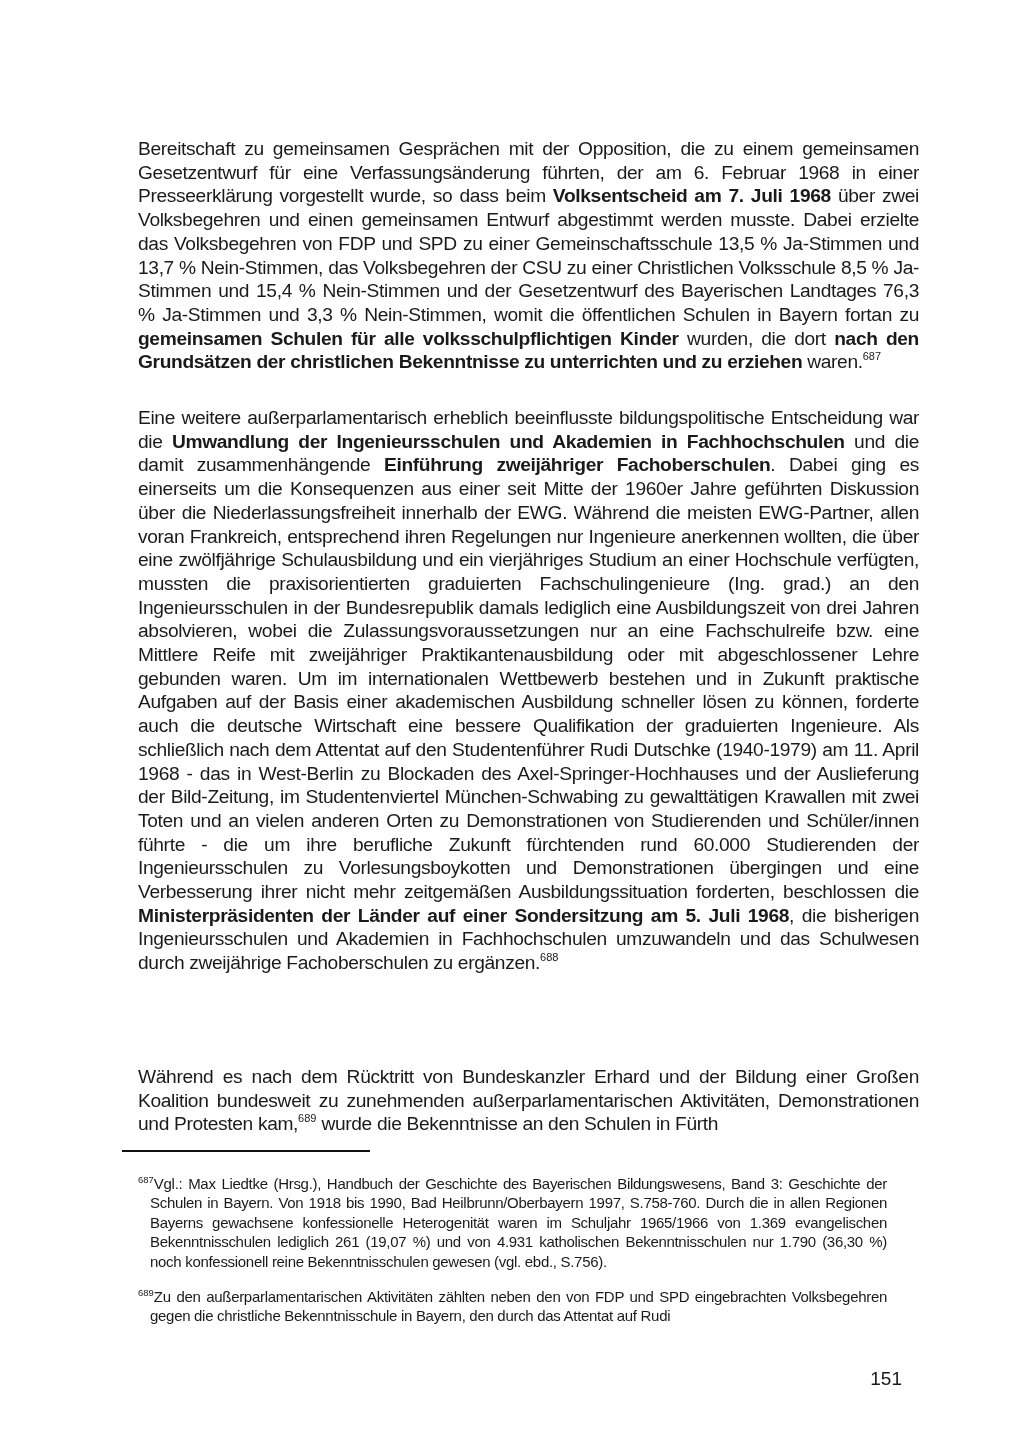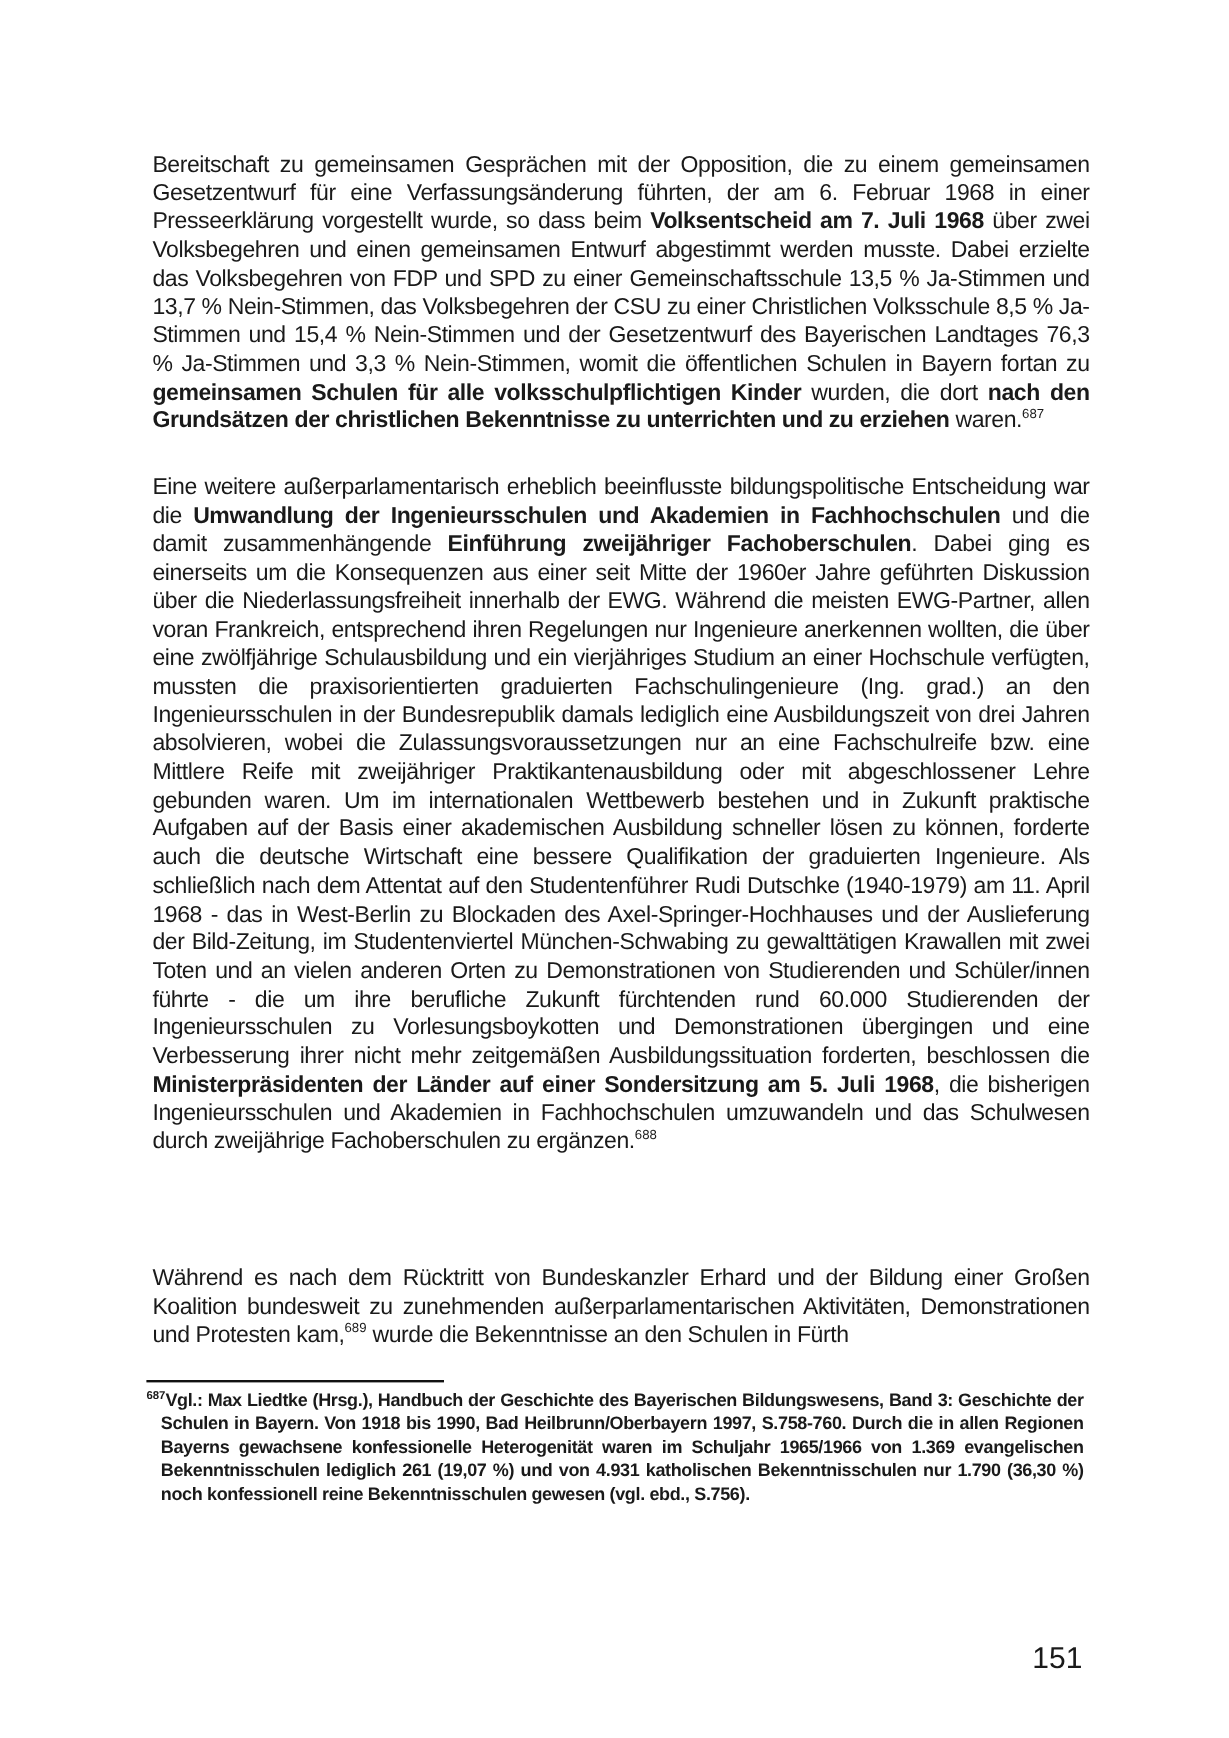--- a/index.html
+++ b/index.html
@@ -3,48 +3,49 @@
 <meta charset="utf-8">
 <style>
   html, body { margin: 0; padding: 0; background: #ffffff; }
   body { width: 1024px; height: 1448px; position: relative; overflow: hidden; color: #1a1a1a; }
   .page { position: absolute; left: 0; top: 0; width: 1024px; height: 1448px; background: #fff; }
   .body-text {
     position: absolute; left: 122px; width: 781px;
     font-family: "Liberation Sans", sans-serif;
     font-size: 19.2px; line-height: 23.7px;
     text-align: justify; letter-spacing: -0.35px;
-    margin: 5px;
+    margin: 16px;
   }
   .body-text b { font-weight: bold; }
   sup { font-size: 11px; line-height: 0; vertical-align: 8px; letter-spacing: 0; }
   #p1 { top: 121px; }
   #p2 { top: 390px; }
   #p3 { top: 1049px; }
   .fn-rule { position: absolute; left: 122px; top: 1150px; width: 248px; height: 2px; background: #111; }
   .footnotes {
     position: absolute; left: 122px; top: 1158px; width: 781px;
     font-family: "Liberation Sans", sans-serif;
     font-size: 15px; line-height: 19.4px; letter-spacing: -0.3px;
   }
-  .fn { text-align: justify; padding-left: 12px; text-indent: -12px; margin: 0; font-weight: bold; }
+  .fn { text-align: justify; padding-left: 12px; text-indent: -12px; margin: 16px; }
   .fn sup { font-size: 9.5px; vertical-align: 6px; }
   .page-number {
     position: absolute; right: 122px; top: 1368px;
-    font-family: "Liberation Sans", sans-serif; font-size: 25px;
+    font-family: "Liberation Sans", sans-serif; font-size: 19px;
   }
 </style>
 </head>
 <body>
 
 <div class="page">
   <p class="body-text" id="p1"><span>Bereitschaft zu gemeinsamen Gesprächen mit der Opposition, die zu einem gemeinsamen Gesetzentwurf für eine Verfassungsänderung führten, der am 6. Februar 1968 in einer Presseerklärung vorgestellt wurde, so dass beim </span><b>Volksentscheid am 7. Juli 1968</b><span> über zwei Volksbegehren und einen gemeinsamen Entwurf abgestimmt werden musste. Dabei erzielte das Volksbegehren von FDP und SPD zu einer Gemeinschaftsschule 13,5 % Ja-Stimmen und 13,7 % Nein-Stimmen, das Volksbegehren der CSU zu einer Christlichen Volksschule 8,5 % Ja-Stimmen und 15,4 % Nein-Stimmen und der Gesetzentwurf des Bayerischen Landtages 76,3 % Ja-Stimmen und 3,3 % Nein-Stimmen, womit die öffentlichen Schulen in Bayern fortan zu </span><b>gemeinsamen Schulen für alle volksschulpflichtigen Kinder</b><span> wurden, die dort </span><b>nach den Grundsätzen der christlichen Bekenntnisse zu unterrichten und zu erziehen</b><span> waren.</span><sup>687</sup></p>
   <p class="body-text" id="p2"><span>Eine weitere außerparlamentarisch erheblich beeinflusste bildungspolitische Entscheidung war die </span><b>Umwandlung der Ingenieursschulen und Akademien in Fachhochschulen</b><span> und die damit zusammenhängende </span><b>Einführung zweijähriger Fachoberschulen</b><span>. Dabei ging es einerseits um die Konsequenzen aus einer seit Mitte der 1960er Jahre geführten Diskussion über die Niederlassungsfreiheit innerhalb der EWG. Während die meisten EWG-Partner, allen voran Frankreich, entsprechend ihren Regelungen nur Ingenieure anerkennen wollten, die über eine zwölfjährige Schulausbildung und ein vierjähriges Studium an einer Hochschule verfügten, mussten die praxisorientierten graduierten Fachschulingenieure (Ing. grad.) an den Ingenieursschulen in der Bundesrepublik damals lediglich eine Ausbildungszeit von drei Jahren absolvieren, wobei die Zulassungsvoraussetzungen nur an eine Fachschulreife bzw. eine Mittlere Reife mit zweijähriger Praktikantenausbildung oder mit abgeschlossener Lehre gebunden waren. Um im internationalen Wettbewerb bestehen und in Zukunft praktische Aufgaben auf der Basis einer akademischen Ausbildung schneller lösen zu können, forderte auch die deutsche Wirtschaft eine bessere Qualifikation der graduierten Ingenieure. Als schließlich nach dem Attentat auf den Studentenführer Rudi Dutschke (1940-1979) am 11. April 1968 - das in West-Berlin zu Blockaden des Axel-Springer-Hochhauses und der Auslieferung der Bild-Zeitung, im Studentenviertel München-Schwabing zu gewalttätigen Krawallen mit zwei Toten und an vielen anderen Orten zu Demonstrationen von Studierenden und Schüler/innen führte - die um ihre berufliche Zukunft fürchtenden rund 60.000 Studierenden der Ingenieursschulen zu Vorlesungsboykotten und Demonstrationen übergingen und eine Verbesserung ihrer nicht mehr zeitgemäßen Ausbildungssituation forderten, beschlossen die </span><b>Ministerpräsidenten der Länder auf einer Sondersitzung am 5. Juli 1968</b><span>, die bisherigen Ingenieursschulen und Akademien in Fachhochschulen umzuwandeln und das Schulwesen durch zweijährige Fachoberschulen zu ergänzen.</span><sup>688</sup></p>
   <p class="body-text" id="p3"><span>Während es nach dem Rücktritt von Bundeskanzler Erhard und der Bildung einer Großen Koalition bundesweit zu zunehmenden außerparlamentarischen Aktivitäten, Demonstrationen und Protesten kam,</span><sup>689</sup><span> wurde die Bekenntnisse an den Schulen in Fürth</span></p>
 
   <div class="fn-rule"></div>
 
   <div class="footnotes">
     <p class="fn"><sup>687</sup><span>Vgl.: Max Liedtke (Hrsg.), Handbuch der Geschichte des Bayerischen Bildungswesens, Band 3: Geschichte der Schulen in Bayern. Von 1918 bis 1990, Bad Heilbrunn/Oberbayern 1997, S.758-760. Durch die in allen Regionen Bayerns gewachsene konfessionelle Heterogenität waren im Schuljahr 1965/1966 von 1.369 evangelischen Bekenntnisschulen lediglich 261 (19,07 %) und von 4.931 katholischen Bekenntnisschulen nur 1.790 (36,30 %) noch konfessionell reine Bekenntnisschulen gewesen (vgl. ebd., S.756).</span></p>
+    <p class="fn"><sup>689</sup><span>Zu den außerparlamentarischen Aktivitäten zählten neben den von FDP und SPD eingebrachten Volksbegehren gegen die christliche Bekenntnisschule in Bayern, den durch das Attentat auf Rudi</span></p>
   </div>
 
   <div class="page-number">151</div>
 </div>
 
 </body></html>

